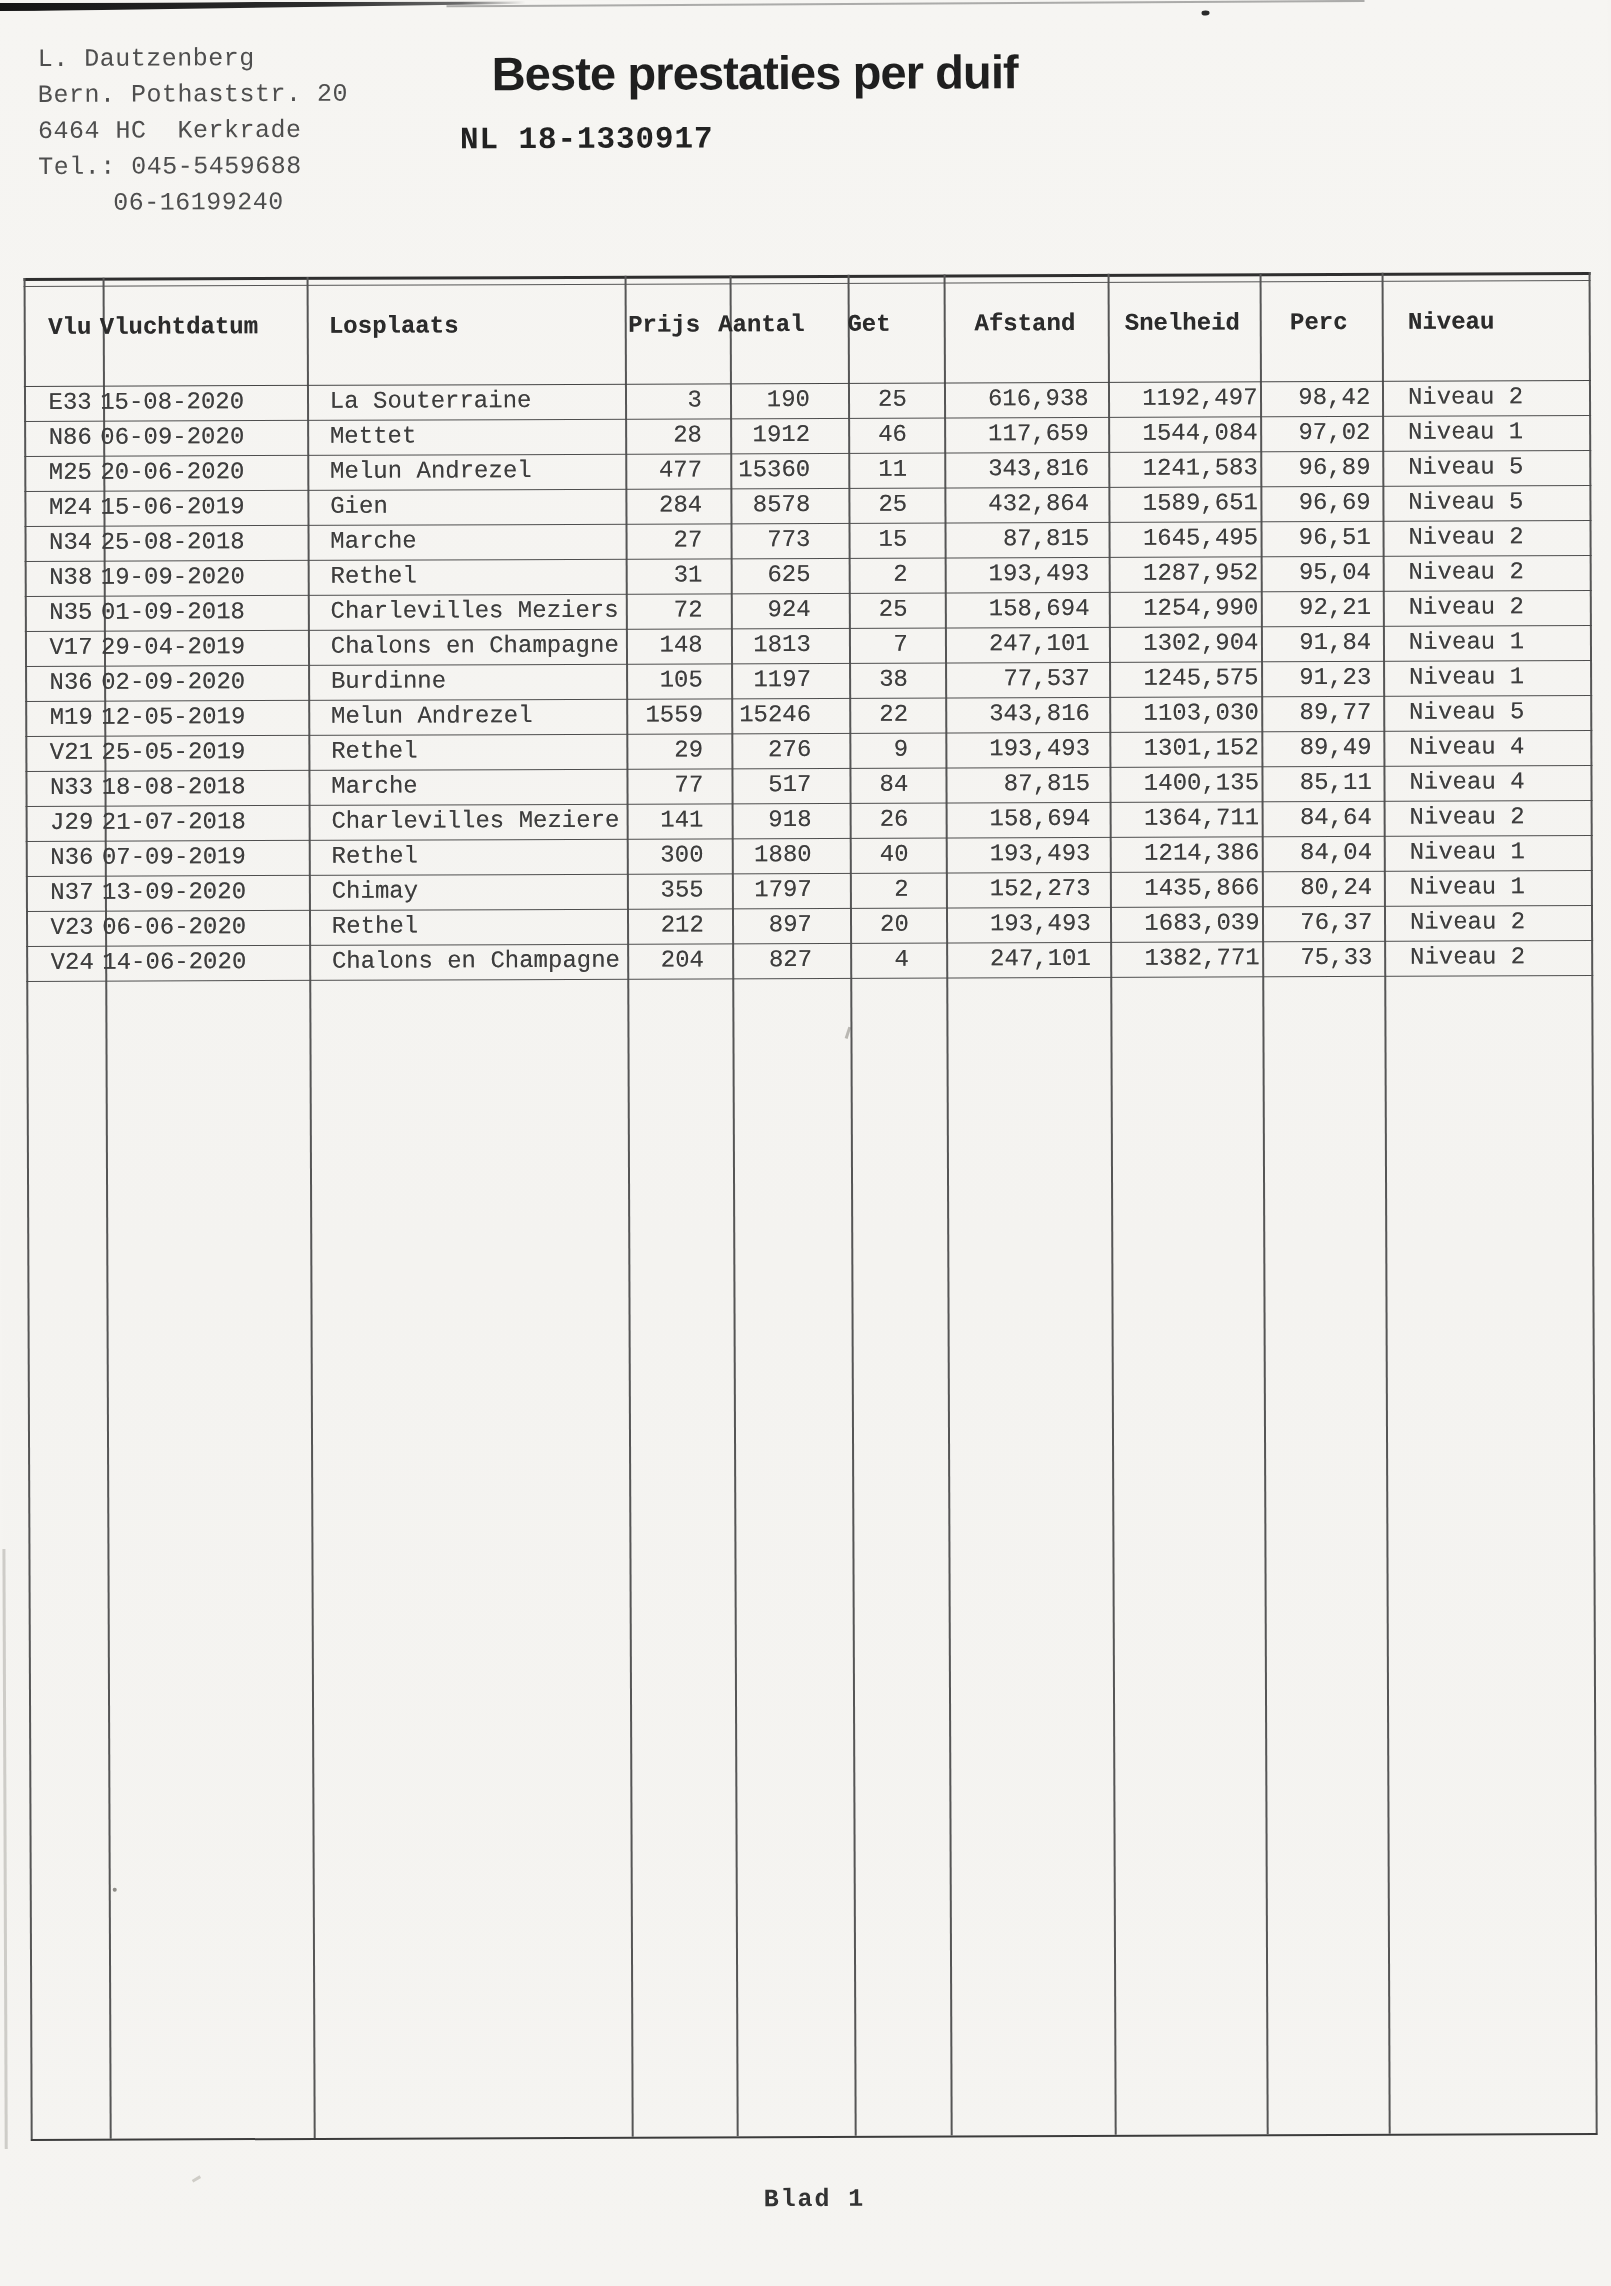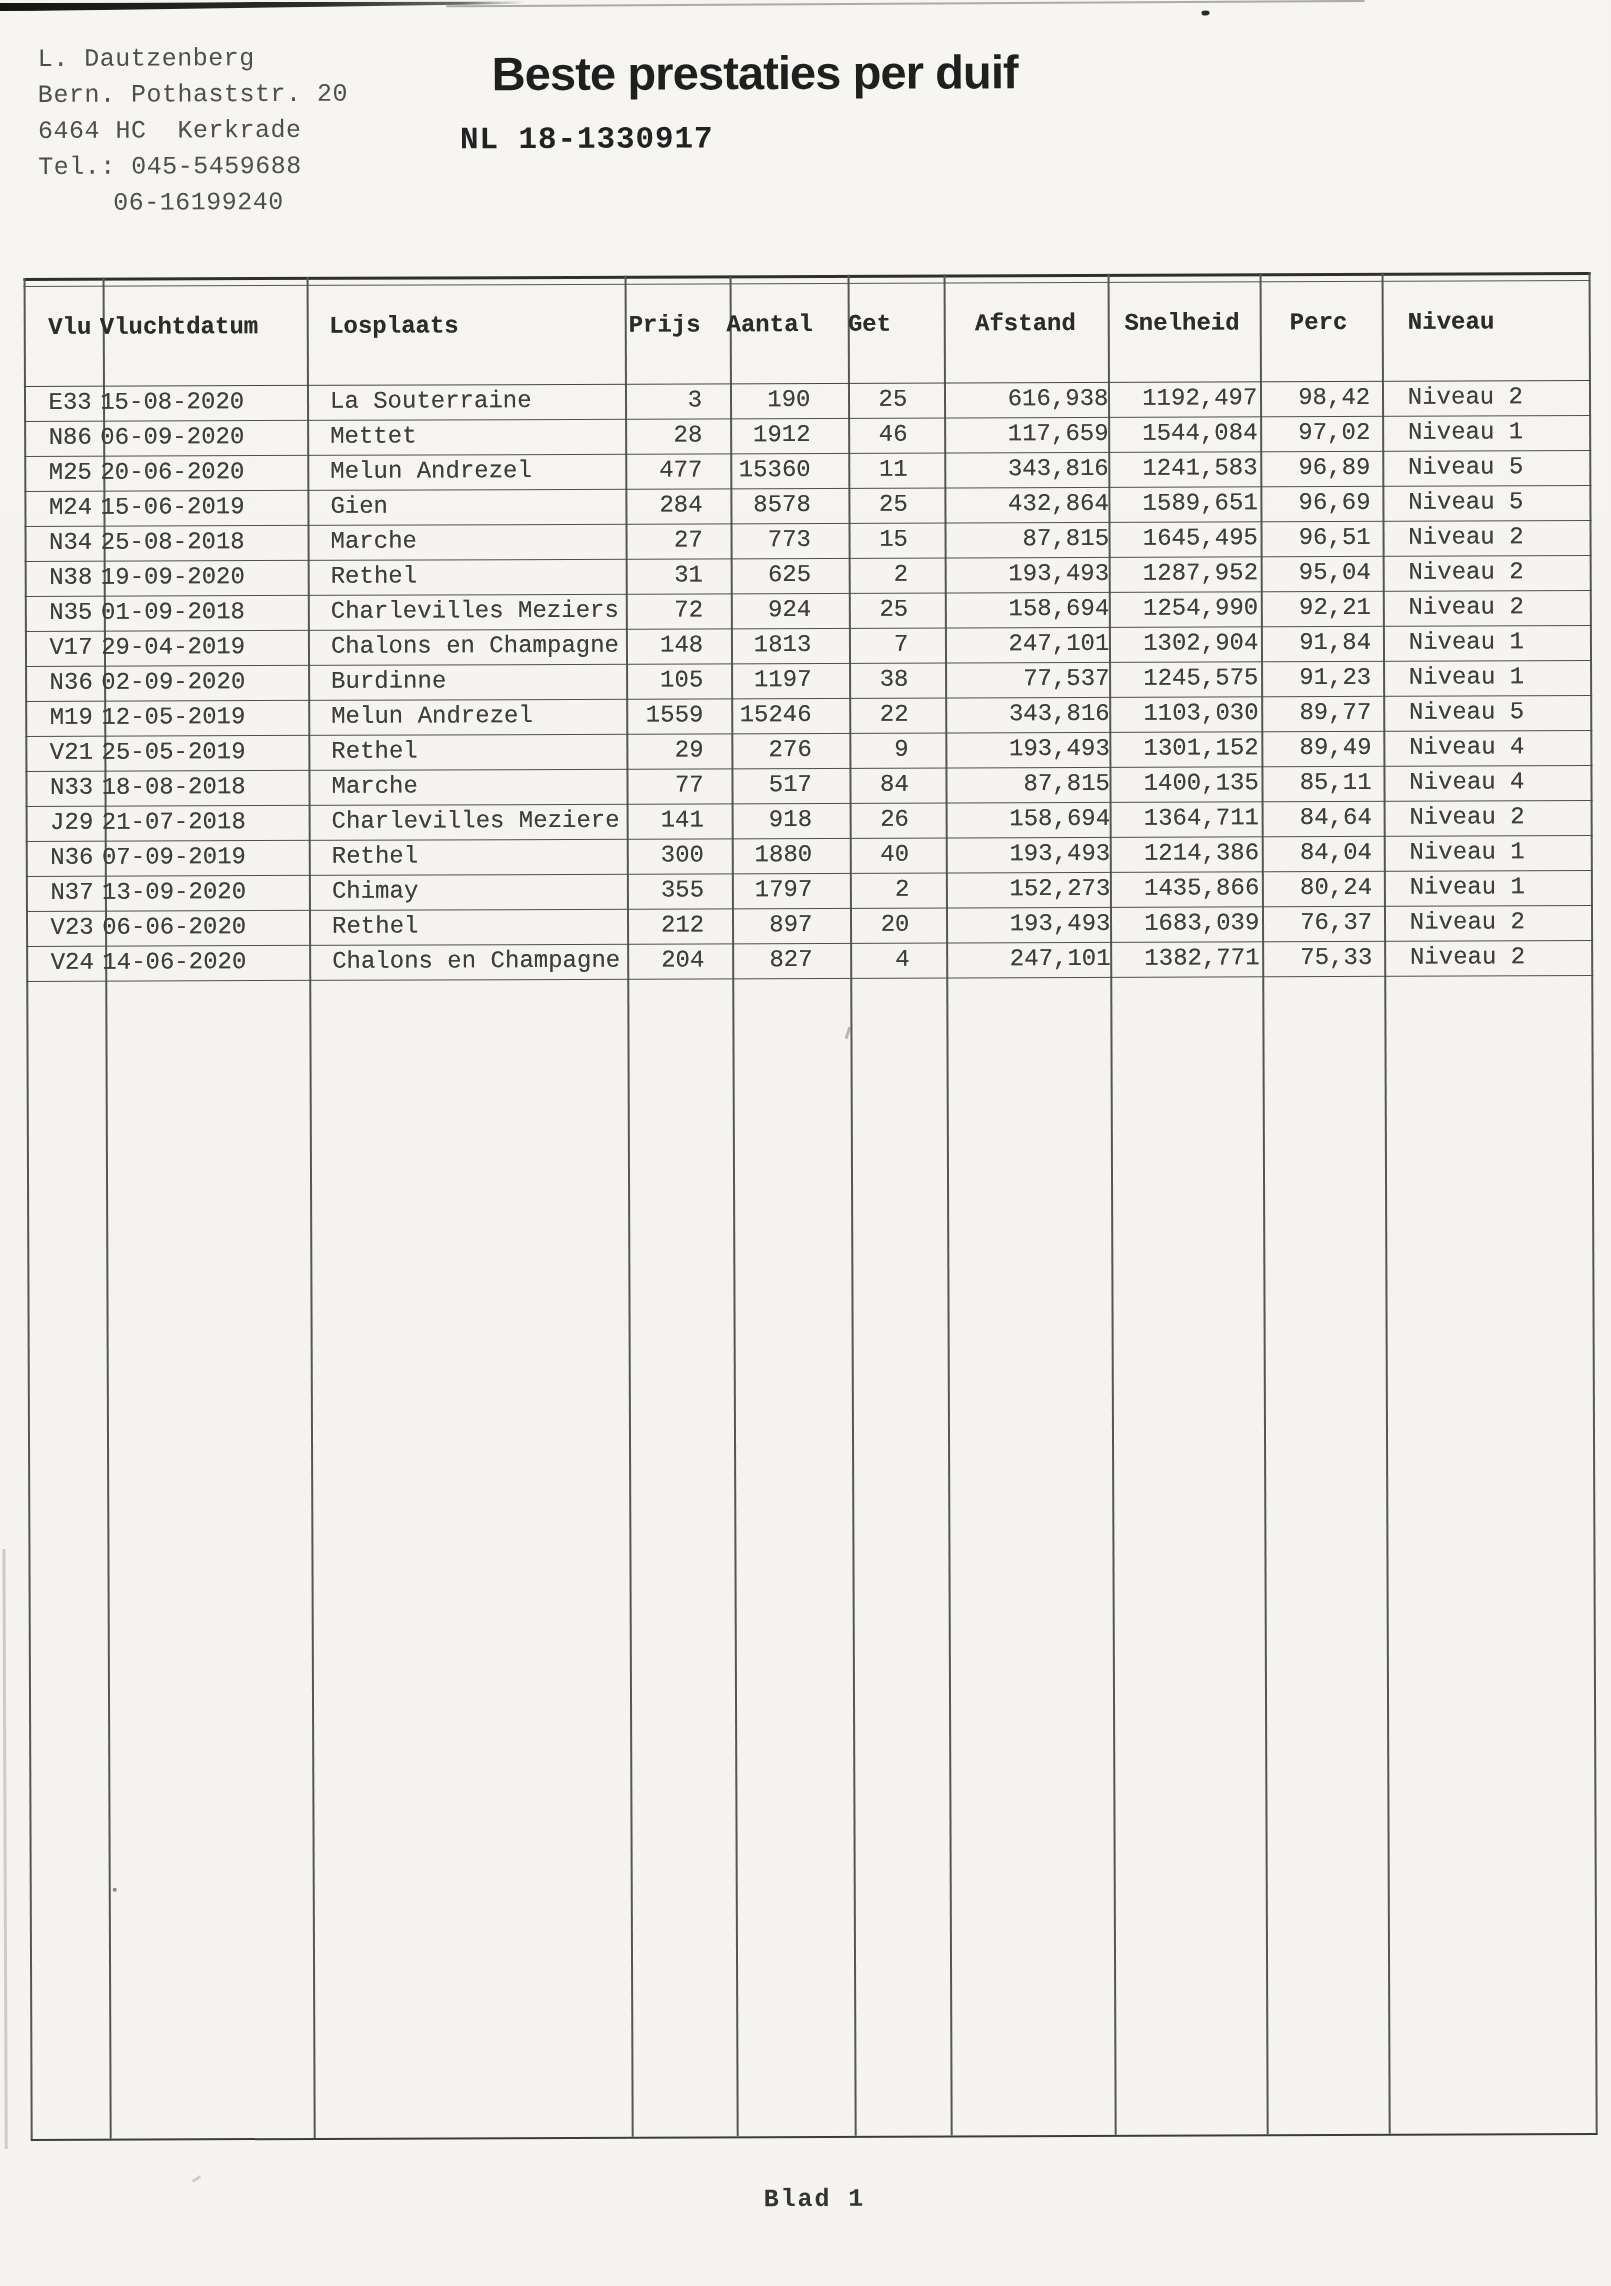--- a/index.html
+++ b/index.html
@@ -69,26 +69,26 @@
     text-shadow:0 0 0.6px rgba(60,60,60,.55);
   }
   .hdr .cell{font-weight:700;color:#2b2b2b;}
   
   .c1{width:79px;text-align:center;padding-left:16px;}
   .c2{width:224px;text-align:left;}
   .c3{width:318px;text-align:left;padding-left:16px;}
   .c4{width:106px;text-align:right;padding-right:18px;}
   .c5{width:117px;text-align:right;padding-right:22.5px;}
   .c6{width:97px;text-align:right;padding-right:19px;}
-  .c7{width:152px;text-align:right;padding-right:0;margin-left:37px;}
+  .c7{width:152px;text-align:right;padding-right:20px;margin-left:37px;}
   .c8{width:172px;text-align:right;padding-right:16px;}
   .c9{width:122px;text-align:right;padding-right:20.6px;}
   .c10{width:209px;text-align:left;padding-left:17px;}
   
-  .hdr .c5{text-align:right;padding-right:18px;}
+  .hdr .c5{text-align:left;padding-right:18px;}
   .hdr .c6{text-align:left;padding-left:17px;}
   .hdr .c7{text-align:left;padding-left:13px;}
   .hdr .c8{text-align:left;padding-left:17px;}
   .hdr .c9{text-align:left;padding-left:17px;}
 
   
   .footer{
     position:absolute;left:26px;top:2185px;width:1567px;
     text-align:center;font-size:25px;font-weight:700;color:#333;
     letter-spacing:1.9px;white-space:pre;

